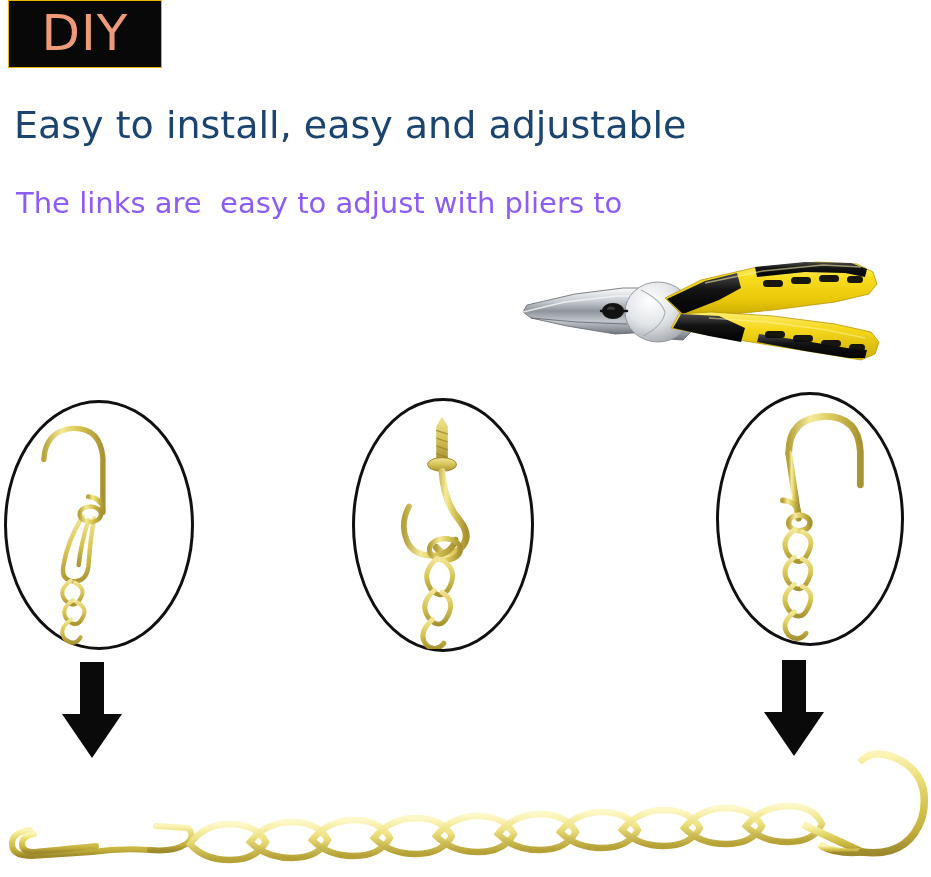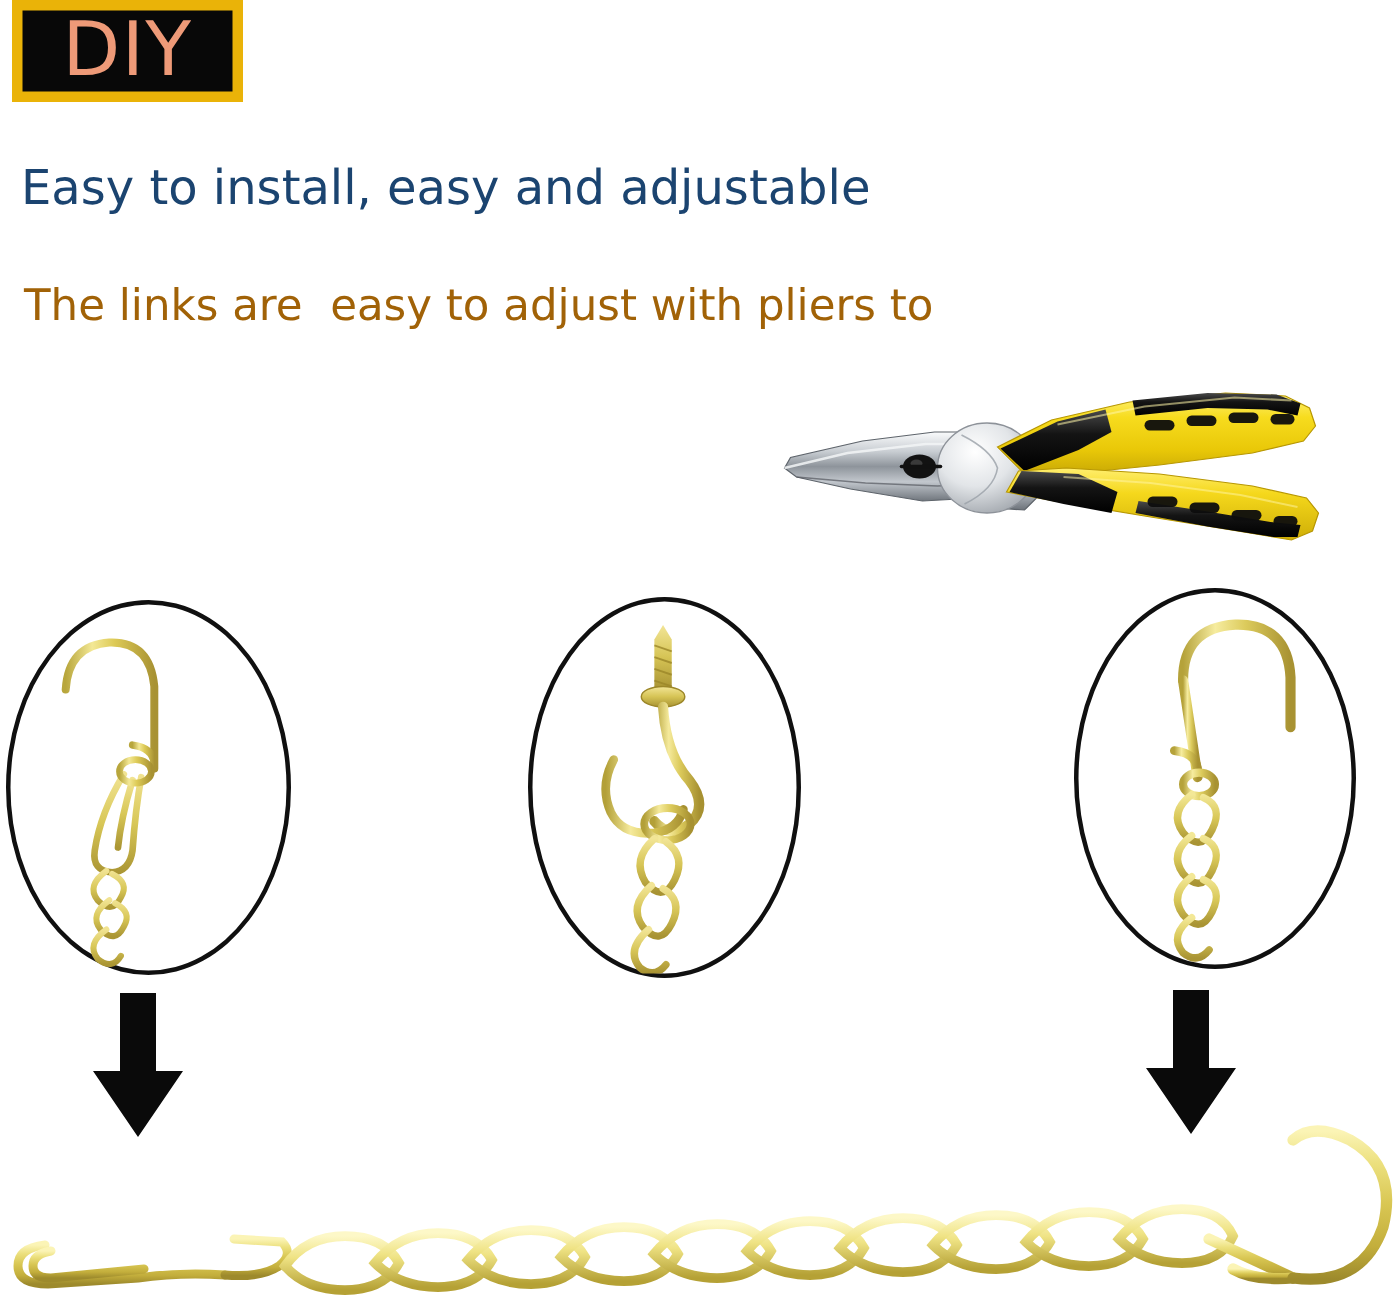--- a/index.html
+++ b/index.html
@@ -17,21 +17,21 @@
   }
 
   
   #diy-badge {
     position: absolute;
     left: 8px;
     top: 0px;
     width: 154px;
     height: 68px;
     background: #080808;
-    border: 7px solid #eab308;
+    border: 1px solid #eab308;
     box-sizing: border-box;
     display: flex;
     align-items: center;
     justify-content: center;
   }
   #diy-badge-text {
     color: #ee9a78;
     font-size: 50px;
     line-height: 1;
     font-weight: 400;
@@ -39,32 +39,32 @@
     font-family: "DejaVu Sans", "Liberation Sans", sans-serif;
     transform: translateY(-1px);
   }
 
   
   #headline {
     position: absolute;
     left: 14px;
     top: 103px;
     color: #1b4470;
-    font-size: 32px;
+    font-size: 38px;
     line-height: 44px;
     white-space: nowrap;
     font-family: "DejaVu Sans", "Liberation Sans", sans-serif;
   }
 
   
   #body-copy {
     position: absolute;
     left: 16px;
     top: 180px;
-    color: #a16207;
+    color: #8b5cf6;
     font-size: 29px;
     line-height: 46px;
     font-family: "DejaVu Sans", "Liberation Sans", sans-serif;
   }
   #body-copy .line { display: block; white-space: pre; }
 
   
   #pliers {
     position: absolute;
     left: 505px;

